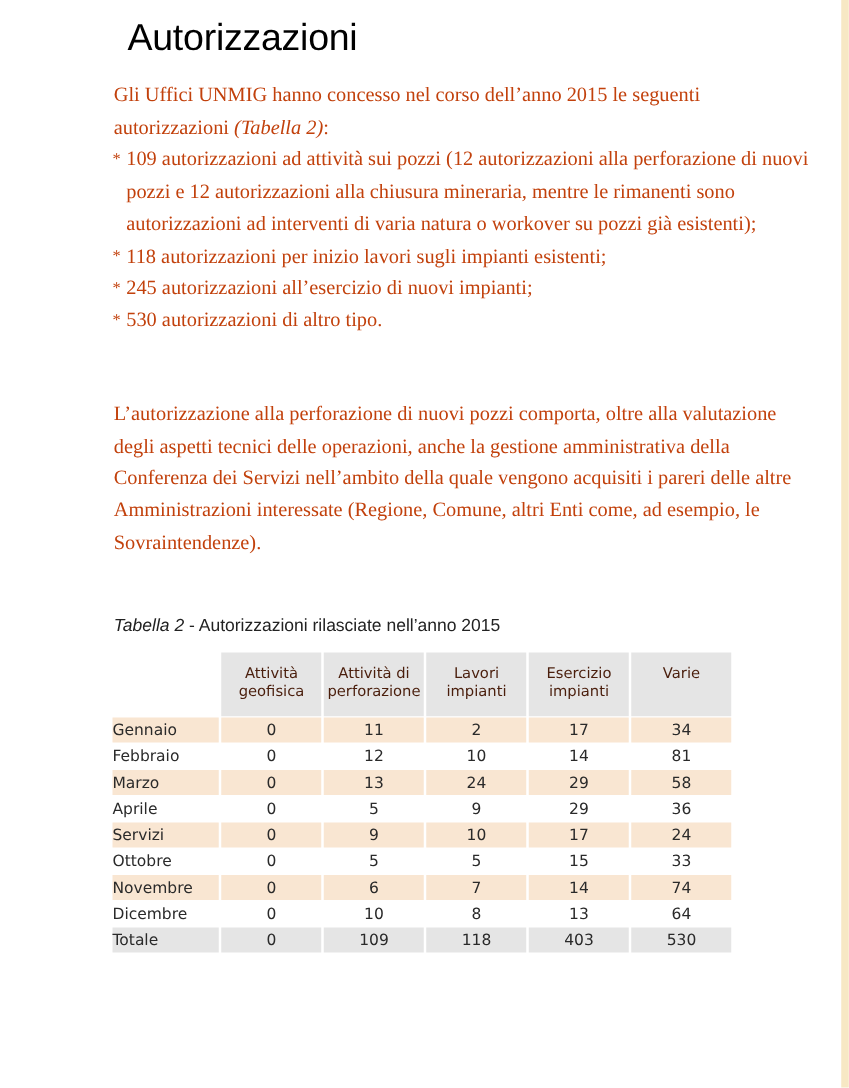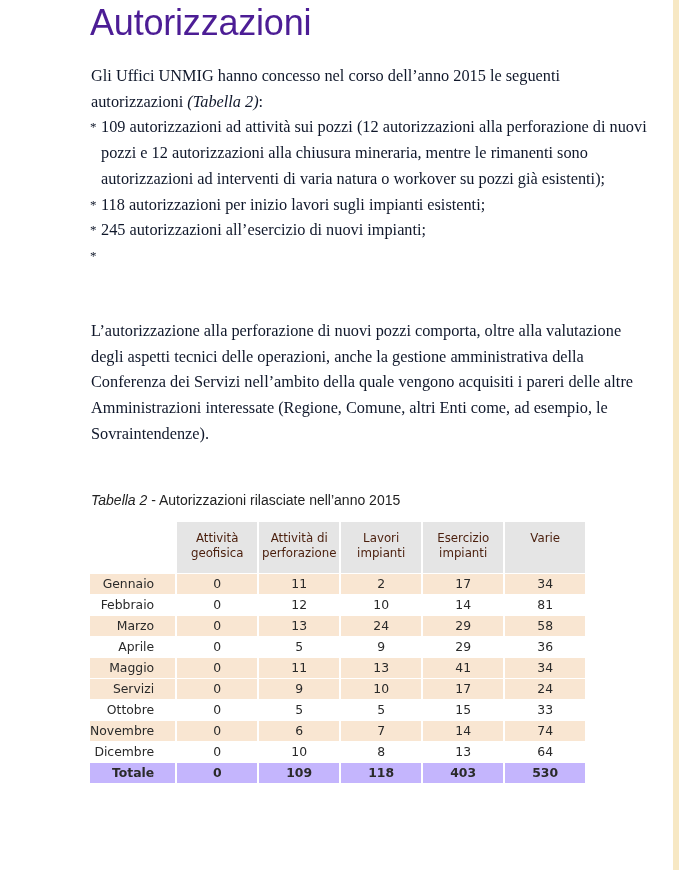--- a/index.html
+++ b/index.html
@@ -19,34 +19,34 @@
       top: 0;
       width: 6px;
       height: 870px;
       background: #f7e8c4;
     }
     .page-title {
       position: absolute;
       left: 90px;
       top: 2px;
       font-family: "Liberation Sans", "DejaVu Sans", sans-serif;
-      font-size: 36px;
+      font-size: 30px;
       font-weight: normal;
-      color: #4c1d95;
-      margin: 0;
+      color: #000000;
+      margin: 12px;
       letter-spacing: -0.2px;
     }
     .body-text {
       position: absolute;
       left: 91px;
       width: 560px;
       font-family: "Liberation Serif", "DejaVu Serif", serif;
       font-size: 16.3px;
       line-height: 25.7px;
-      color: #0f172a;
+      color: #c2410c;
     }
     .intro { top: 63px; }
     .intro em { font-style: italic; }
     .bullets {
       list-style: none;
       margin: 0;
       padding: 0;
     }
     .bullets li {
       position: relative;
@@ -93,29 +93,29 @@
     table.auth-table th.blank {
       background: transparent;
     }
     table.auth-table td {
       height: 20px;
       padding: 0;
       text-align: center;
       line-height: 20px;
     }
     table.auth-table td.month {
-      text-align: right;
+      text-align: left;
       padding-right: 21px;
     }
     table.auth-table tr.shaded td {
       background: #f9e6d2;
     }
     table.auth-table tr.total td {
-      background: #c4b5fd;
-      font-weight: bold;
+      background: #e5e5e5;
+      font-weight: normal;
     }
     .c-month { width: 67px; }
     .c-1 { width: 76px; }
     .c-2 { width: 76px; }
     .c-3 { width: 76px; }
     .c-4 { width: 76px; }
     .c-5 { width: 76px; }
   </style>
 </head>
 <body>
@@ -136,20 +136,21 @@
     <li>
       <span class="bullet">*</span>
       <span>118 autorizzazioni per inizio lavori sugli impianti esistenti;</span>
     </li>
     <li>
       <span class="bullet">*</span>
       <span>245 autorizzazioni all’esercizio di nuovi impianti;</span>
     </li>
     <li>
       <span class="bullet">*</span>
+      <span>530 autorizzazioni di altro tipo.</span>
     </li>
   </ul>
 </div>
 
 <div class="body-text para2">L’autorizzazione alla perforazione di nuovi pozzi comporta, oltre alla valutazione degli aspetti tecnici delle operazioni, anche la gestione amministrativa della Conferenza dei Servizi nell’ambito della quale vengono acquisiti i pareri delle altre Amministrazioni interessate (Regione, Comune, altri Enti come, ad esempio, le Sovraintendenze).</div>
 
 <div class="caption">
   <em>Tabella 2</em><span> - Autorizzazioni rilasciate nell’anno 2015</span>
 </div>
 
@@ -191,28 +192,20 @@
     </tr>
     <tr>
       <td class="month">Aprile</td>
       <td>0</td>
       <td>5</td>
       <td>9</td>
       <td>29</td>
       <td>36</td>
     </tr>
     <tr class="shaded">
-      <td class="month">Maggio</td>
-      <td>0</td>
-      <td>11</td>
-      <td>13</td>
-      <td>41</td>
-      <td>34</td>
-    </tr>
-    <tr class="shaded">
       <td class="month">Servizi</td>
       <td>0</td>
       <td>9</td>
       <td>10</td>
       <td>17</td>
       <td>24</td>
     </tr>
     <tr>
       <td class="month">Ottobre</td>
       <td>0</td>

